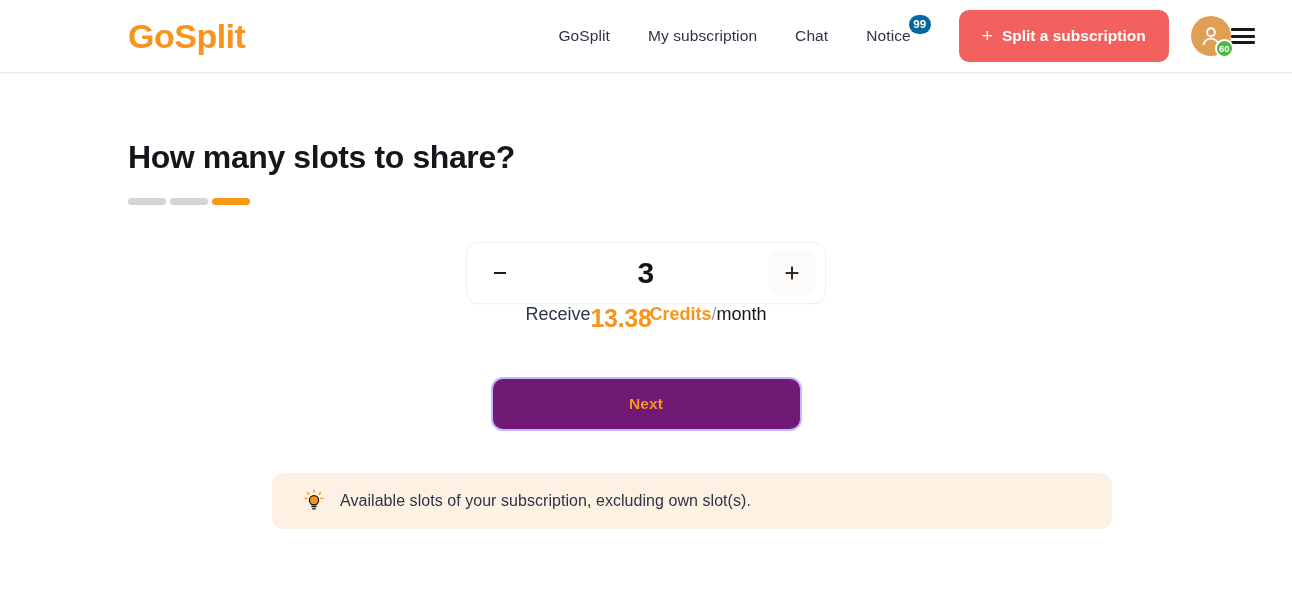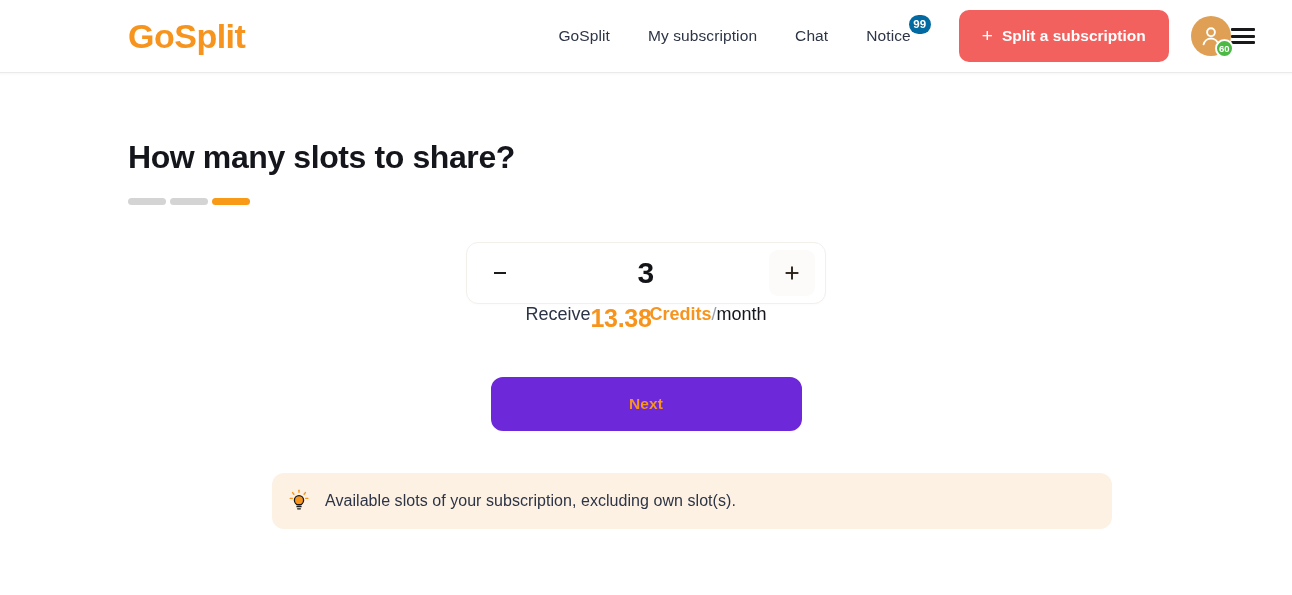--- a/index.html
+++ b/index.html
@@ -260,43 +260,43 @@
     font-size: 18px;
     font-weight: 400;
     color: #14161c;
   }
 
   
   .next-btn {
     margin-top: 44px;
     width: 311px;
     height: 54px;
-    background: #6d28d9;
-    border: 2px solid #6d28d9;
+    background: #701a75;
+    border: 2px solid #c4b5fd;
     border-radius: 12px;
     color: #f7941d;
     font-family: "Liberation Sans", sans-serif;
     font-size: 15.5px;
     font-weight: 700;
     cursor: pointer;
     letter-spacing: 0.1px;
   }
 
   
   .info-banner {
     margin-top: 42px;
     margin-left: 144px;
     width: 840px;
     min-height: 54px;
     background: #fdf1e4;
     border-radius: 12px;
     display: flex;
     align-items: center;
     gap: 15px;
-    padding: 16px 16px;
+    padding: 16px 31px;
   }
   .bulb-icon {
     flex: 0 0 auto;
     display: flex;
     align-items: center;
     justify-content: center;
     width: 22px;
     height: 24px;
   }
   .bulb-icon svg { display: block; }

